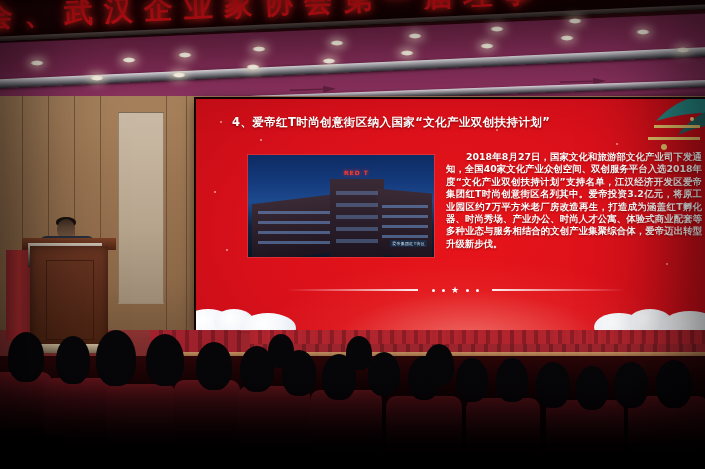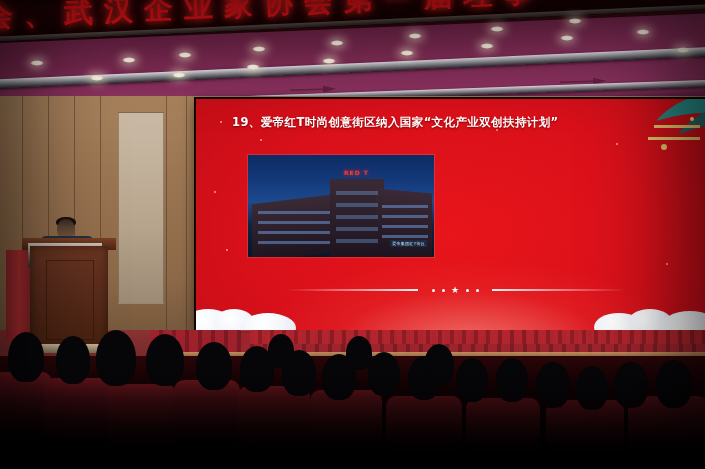--- a/index.html
+++ b/index.html
@@ -188,21 +188,21 @@
 
       <svg class="corner-deco" viewBox="0 0 110 92">
         <path d="M106 2 C82 4 62 14 48 30 C62 26 80 22 98 22 Z" fill="#1f8f8a" opacity="0.95"></path>
         <path d="M108 16 C92 22 78 32 70 44 C84 38 98 34 110 33 Z" fill="#14706d" opacity="0.9"></path>
         <rect x="46" y="34" width="46" height="3" fill="#e7c46a"></rect>
         <rect x="40" y="46" width="52" height="3" fill="#e7c46a"></rect>
         <circle cx="56" cy="56" r="3" fill="#e7c46a"></circle>
         <circle cx="84" cy="28" r="2" fill="#ffd98a"></circle>
       </svg>
 
-      <div class="slide-title">19、爱帝红T时尚创意街区纳入国家“文化产业双创扶持计划”</div>
+      <div class="slide-title">4、爱帝红T时尚创意街区纳入国家“文化产业双创扶持计划”</div>
 
       <div class="slide-photo">
         <div class="bld" style="left:4px;top:44px;width:86px;height:58px;transform:skewY(-7deg);"></div>
         <div class="bld" style="left:82px;top:24px;width:54px;height:78px;"></div>
         <div class="bld" style="left:128px;top:36px;width:56px;height:66px;transform:skewY(5deg);"></div>
         <div class="bld-win" style="left:10px;top:56px;width:72px;height:3px;"></div>
         <div class="bld-win" style="left:10px;top:66px;width:72px;height:3px;"></div>
         <div class="bld-win" style="left:10px;top:76px;width:72px;height:3px;"></div>
         <div class="bld-win" style="left:10px;top:86px;width:72px;height:3px;"></div>
         <div class="bld-win" style="left:88px;top:36px;width:42px;height:4px;opacity:.75;"></div>
@@ -211,20 +211,23 @@
         <div class="bld-win" style="left:88px;top:72px;width:42px;height:4px;opacity:.75;"></div>
         <div class="bld-win" style="left:88px;top:84px;width:42px;height:4px;opacity:.75;"></div>
         <div class="bld-win" style="left:134px;top:50px;width:46px;height:3px;"></div>
         <div class="bld-win" style="left:134px;top:60px;width:46px;height:3px;"></div>
         <div class="bld-win" style="left:134px;top:70px;width:46px;height:3px;"></div>
         <div class="bld-win" style="left:134px;top:80px;width:46px;height:3px;"></div>
         <div class="redt">RED T</div>
         <div class="photo-logo">爱帝集团红T街区</div>
       </div>
 
+      <div class="slide-body">
+        <span class="ind">2018年8月27日，国家文化和旅游部文化产业司下发通知，全国40家文化产业众创空间、双创服务平台入选2018年度“文化产业双创扶持计划”支持名单，江汉经济开发区爱帝集团红T时尚创意街区名列其中。爱帝投资3.2亿元，将原工业园区约7万平方米老厂房改造再生，打造成为涵盖红T孵化器、时尚秀场、产业办公、时尚人才公寓、体验式商业配套等多种业态与服务相结合的文创产业集聚综合体，爱帝迈出转型升级新步伐。</span>
+      </div>
 
       <div class="divider">
         <div class="dl" style="left:0;width:132px;"></div>
         <div class="ddot" style="left:146px;"></div>
         <div class="ddot" style="left:156px;"></div>
         <div class="dstar" style="left:165px;">★</div>
         <div class="ddot" style="left:180px;"></div>
         <div class="ddot" style="left:190px;"></div>
         <div class="dr" style="left:206px;width:134px;"></div>
       </div>

